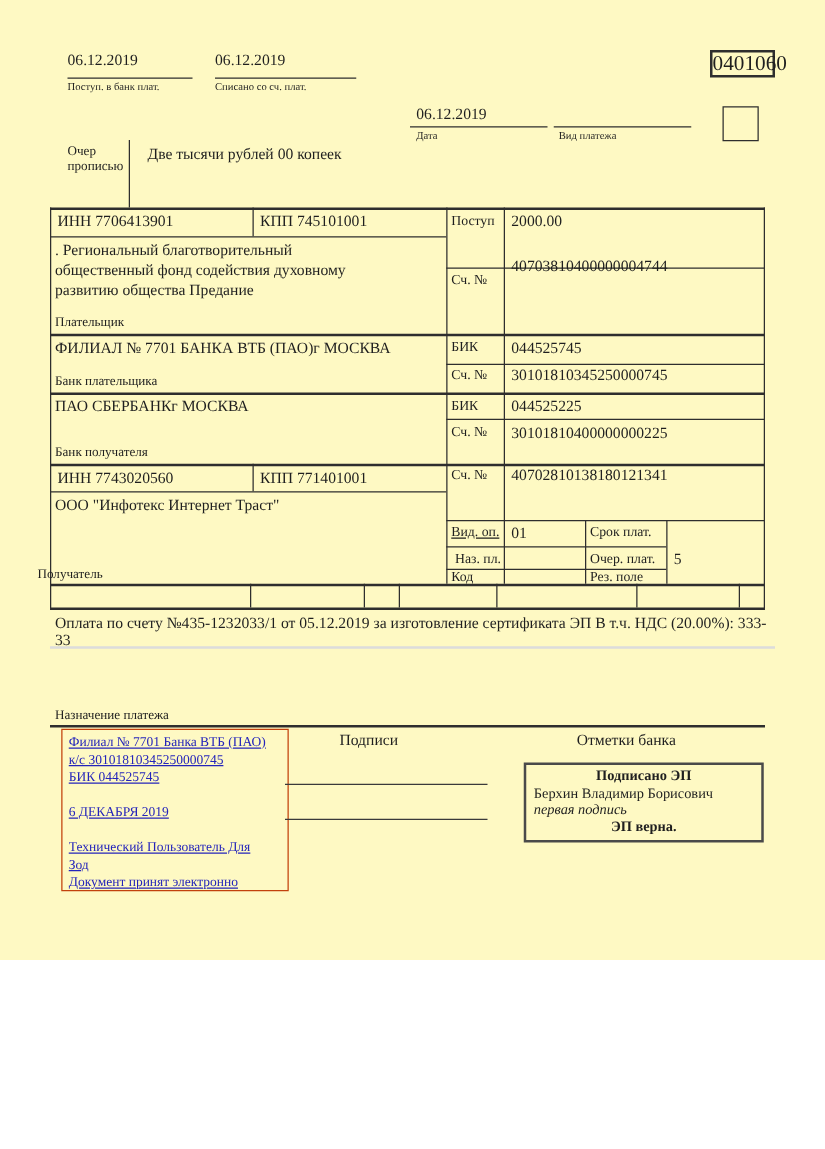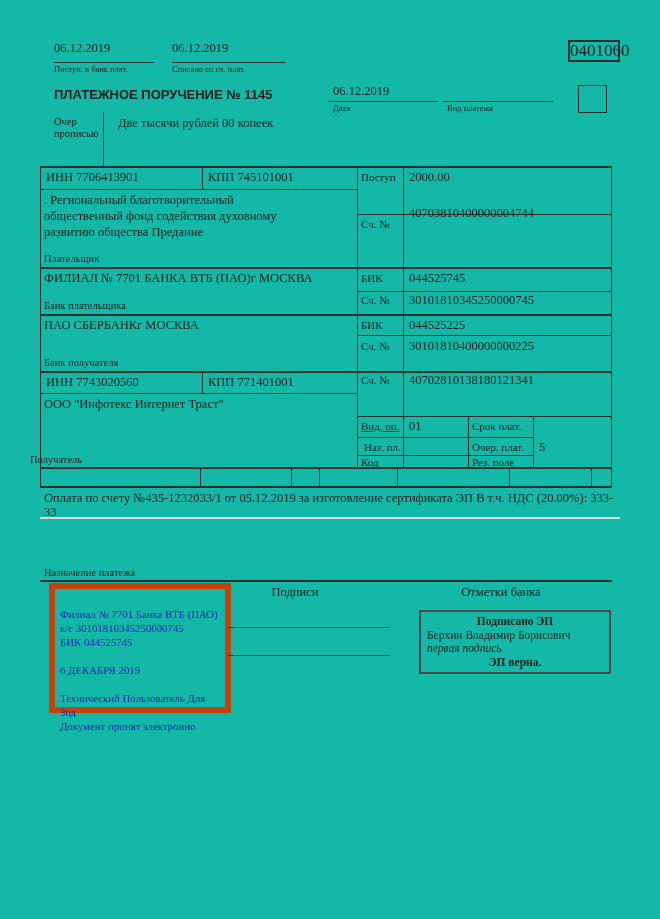--- a/index.html
+++ b/index.html
@@ -1,37 +1,37 @@
 <!DOCTYPE html>
 <html><head>
 <meta charset="utf-8">
 <style>
   * { margin:0; padding:0; box-sizing:border-box; }
   html,body { background:#ffffff; }
   .page {
-    position:relative; width:660px; height:919px; background:#14b8a6;
+    position:relative; width:660px; height:768px; background:#fef9c3;
     font-family:"Liberation Serif", serif; color:#1f1f1f; overflow:hidden;
   }
   .txt { position:absolute; white-space:nowrap; line-height:1.15; }
   .s13 { font-size:13px; }
   .s12 { font-size:12.5px; }
   .s11 { font-size:11px; }
   .s10 { font-size:10.5px; }
   .s8  { font-size:8.5px; }
   .bold { font-weight:bold; }
   .sans { font-family:"Liberation Sans", sans-serif; }
   .hline { position:absolute; height:1px; background:#2e2e2e; }
   .hline.thick { height:2px; }
   .hline.faint { height:2px; background:#dcdcdc; }
   .vline { position:absolute; width:1px; background:#2e2e2e; }
   .box { position:absolute; border:1px solid #2e2e2e; }
   .codebox { border-width:2px; text-align:center; font-size:17px; line-height:18px; }
   .bluebox {
-    position:absolute; border:6px solid #c2410c; color:#2424bb;
-    font-size:10.8px; line-height:14px; padding:18px 5px; white-space:nowrap;
+    position:absolute; border:1px solid #c2410c; color:#2424bb;
+    font-size:10.8px; line-height:14px; padding:3px 5px; white-space:nowrap;text-decoration:underline;
   }
   .bluebox .gap { margin-top:14px; }
   .stampbox {
     position:absolute; border:2px solid #4a4a4a; font-size:11.5px;
     line-height:13.5px; padding:3px 6px;
   }
   .stampbox .c { text-align:center; }
   .stampbox .it { font-style:italic; }
   .wrap { white-space:normal; }
 </style>
@@ -43,21 +43,20 @@
   <div class="txt s12" style="left:54px; top:41px;">06.12.2019</div>
   <div class="hline" style="left:54px; top:62px; width:100px;"></div>
   <div class="txt s8" style="left:54px; top:65px;">Поступ. в банк плат.</div>
 
   <div class="txt s12" style="left:172px; top:41px;">06.12.2019</div>
   <div class="hline" style="left:172px; top:62px; width:113px;"></div>
   <div class="txt s8" style="left:172px; top:65px;">Списано со сч. плат.</div>
 
   <div class="box codebox" style="left:568px; top:40px; width:52px; height:22px;">0401060</div>
 
-  <div class="txt s13 bold sans" style="left:54px; top:88px;">ПЛАТЕЖНОЕ ПОРУЧЕНИЕ № 1145</div>
   <div class="txt s12" style="left:333px; top:84px;">06.12.2019</div>
   <div class="hline" style="left:328px; top:101px; width:110px;"></div>
   <div class="txt s8" style="left:333px; top:104px;">Дата</div>
   <div class="hline" style="left:443px; top:101px; width:110px;"></div>
   <div class="txt s8" style="left:447px; top:104px;">Вид платежа</div>
   <div class="box" style="left:578px; top:85px; width:29px; height:28px;"></div>
 
   <div class="txt s10 wrap" style="left:54px; top:116px; width:52px; white-space:normal;">Очер прописью</div>
   <div class="vline" style="left:103px; top:112px; height:54px;"></div>
   <div class="txt s12" style="left:118px; top:116px;">Две тысячи рублей 00 копеек</div>

